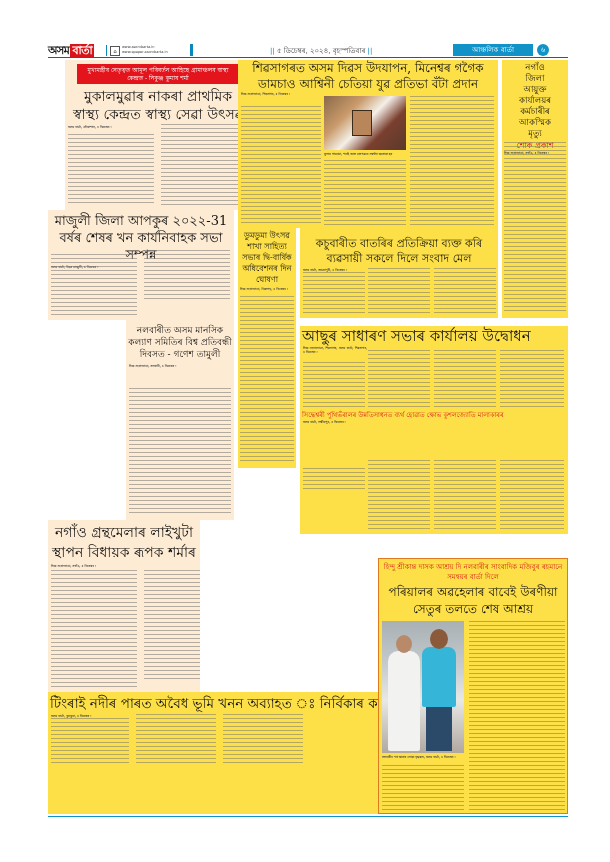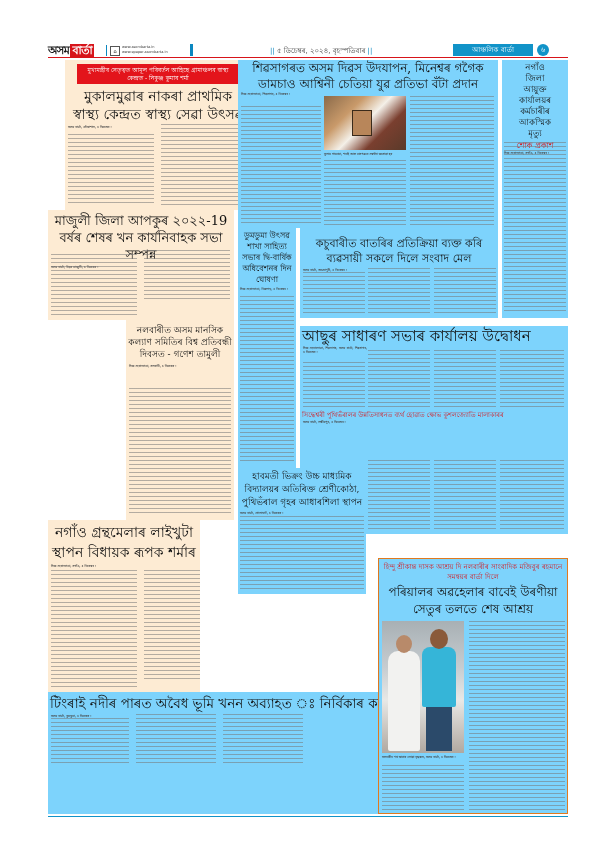--- a/index.html
+++ b/index.html
@@ -14,21 +14,21 @@
   .web-icon{position:absolute;left:62px;top:2px;width:8px;height:8px;border:1px solid #555;font-size:5px;line-height:8px;text-align:center;color:#333;}
   .weblinks{position:absolute;left:74px;top:1px;font-size:3.5px;line-height:5px;color:#444;}
   .blue-bar{position:absolute;left:142px;top:0;width:3px;height:12px;background:#0b87c0;}
   .dateline{position:absolute;left:222px;top:1px;font-size:7px;color:#333;white-space:nowrap;}
   .dateline .bars{color:#0b87c0;}
   .section-tag{position:absolute;left:405px;top:0;width:80px;height:12px;background:#1193c8;color:#fff;font-size:7px;line-height:12px;text-align:center;}
   .page-num{position:absolute;left:489px;top:0;width:12px;height:12px;border-radius:50%;background:#1193c8;color:#fff;font-size:7px;line-height:12px;text-align:center;}
   .red-rule{position:absolute;left:0;top:13px;width:520px;height:1px;background:#d7141a;}
   
   .block{position:absolute;background:#fdebd3;overflow:hidden;}
-  .block.white{background:#7dd3fc;}
+  .block.white{background:#fde047;}
   .hl{font-family:"DejaVu Serif",serif;text-align:center;color:#111;font-weight:normal;margin:0;}
   .body{font-size:3px;line-height:4.2px;color:#444;text-align:justify;column-gap:4px;}
   .body p{margin:0;}
   .lines{background:repeating-linear-gradient(to bottom,#777 0,#777 1px,transparent 1px,transparent 4px);opacity:.55;}
   .kicker{background:#e3141b;color:#fff;text-align:center;font-size:7px;line-height:9px;padding:2px 4px;margin:4px 12px 0;}
   .photo{position:absolute;overflow:hidden;}
   .bottom-rule{position:absolute;left:0;top:772px;width:520px;height:1px;background:#1193c8;}
   .red-line{color:#d7141a;}
 </style>
 </head>
@@ -61,21 +61,21 @@
     <div class="kicker" style="font-size:6px;line-height:8px;">মুখ্যমন্ত্ৰীৰ নেতৃত্বত আমূল পৰিবৰ্তন আহিছে গ্ৰামাঞ্চলৰ স্বাস্থ্য কেন্দ্ৰত - নিকুঞ্জ কুমাৰ শৰ্মা</div>
     <h2 class="hl" style="font-size:14px;line-height:18px;margin:3px 4px 2px;">মুকালমুৱাৰ নাকৰা প্ৰাথমিক স্বাস্থ্য কেন্দ্ৰত স্বাস্থ্য সেৱা উৎসৱ</h2>
     <div class="body" style="padding:0 3px;">
       <p style="font-weight:bold;">অসম বাৰ্তা, নৌকাশাল, ৪ ডিচেম্বৰ :</p>
     </div>
     <div class="lines" style="position:absolute;left:3px;top:74px;width:86px;height:72px;"></div>
     <div class="lines" style="position:absolute;left:96px;top:64px;width:86px;height:82px;"></div>
   </div>
 
   <div class="block" style="left:0;top:166px;width:186px;height:110px;">
-    <h2 class="hl" style="font-size:13px;line-height:17px;margin:2px 2px;">মাজুলী জিলা আপকুৰ ২০২২-19 বৰ্ষৰ শেষৰ খন কাৰ্যনিবাহক সভা সম্পন্ন</h2>
+    <h2 class="hl" style="font-size:13px;line-height:17px;margin:2px 2px;">মাজুলী জিলা আপকুৰ ২০২২-31 বৰ্ষৰ শেষৰ খন কাৰ্যনিবাহক সভা সম্পন্ন</h2>
     <div class="body" style="padding:0 3px;">
       <p style="font-weight:bold;">অসম বাৰ্তা, উত্তৰ মাজুলী, ৪ ডিচেম্বৰ :</p>
     </div>
     <div class="lines" style="position:absolute;left:3px;top:44px;width:86px;height:62px;"></div>
     <div class="lines" style="position:absolute;left:96px;top:40px;width:86px;height:52px;"></div>
   </div>
 
 
   <div class="block" style="left:78px;top:276px;width:108px;height:200px;">
     <h3 class="hl" style="font-size:9px;line-height:12px;margin:4px 2px;">নলবাৰীত অসম মানসিক কল্যাণ সমিতিৰ বিশ্ব প্ৰতিবন্ধী দিবসত - গণেশ তামুলী</h3>
@@ -162,27 +162,20 @@
     <div class="red-line" style="font-size:6.5px;line-height:10px;white-space:nowrap;overflow:hidden;padding:0 2px;">সিদ্ধেশ্বৰী পুথিভঁৰালৰ উন্নতিসাধনত ব্যৰ্থ হোৱাত ক্ষোভ কুশলজ্যোতি মালাকাৰৰ</div>
     <div class="body" style="padding:0 3px;width:62px;">
       <p style="font-weight:bold;">অসম বাৰ্তা, লক্ষীমপুৰ, ৪ ডিচেম্বৰ :</p>
     </div>
     <div class="lines" style="position:absolute;left:3px;top:58px;width:62px;height:24px;"></div>
     <div class="lines" style="position:absolute;left:68px;top:50px;width:62px;height:72px;"></div>
     <div class="lines" style="position:absolute;left:134px;top:50px;width:62px;height:72px;"></div>
     <div class="lines" style="position:absolute;left:200px;top:50px;width:64px;height:72px;"></div>
   </div>
 
-  <div class="block white" style="left:190px;top:424px;width:128px;height:126px;">
-    <h3 class="hl" style="font-size:9px;line-height:13px;margin:2px 1px;">হাবমতী ভিক্ৰং উচ্চ মাধ্যমিক বিদ্যালয়ৰ অতিৰিক্ত শ্ৰেণীকোঠা, পুথিভঁৰাল গৃহৰ আধাৰশিলা স্থাপন</h3>
-    <div class="body" style="padding:0 2px;">
-      <p style="font-weight:bold;">অসম বাৰ্তা, গোলাঘাট, ৪ ডিচেম্বৰ :</p>
-    </div>
-    <div class="lines" style="position:absolute;left:2px;top:48px;width:124px;height:76px;"></div>
-  </div>
 
 
   <div class="block white" style="left:330px;top:514px;width:190px;height:256px;border:1px solid #e07a1f;box-sizing:border-box;">
     <div class="red-line" style="font-size:7px;line-height:10px;text-align:center;padding:3px 4px 0;">হিন্দু শ্ৰীকান্ত দাসক আশ্ৰয় দি নলবাৰীৰ সাংবাদিক মজিবুৰ ৰহমানে সমন্বয়ৰ বাৰ্তা দিলে</div>
     <h2 class="hl" style="font-size:12px;line-height:17px;margin:2px 2px;">পৰিয়ালৰ অৱহেলাৰ বাবেই উৰণীয়া সেতুৰ তলতে শেষ আশ্ৰয়</h2>
     <div class="photo" style="left:3px;top:62px;width:82px;height:132px;background:linear-gradient(180deg,#a8b0b4 0%,#c6ccd0 35%,#e8e8e6 60%,#b0a8a0 100%);">
       <div style="position:absolute;left:6px;top:30px;width:32px;height:100px;background:#f2f2f0;border-radius:10px 10px 2px 2px;"></div>
       <div style="position:absolute;left:14px;top:14px;width:16px;height:18px;background:#b88a6a;border-radius:50%;"></div>
       <div style="position:absolute;left:40px;top:26px;width:34px;height:60px;background:#35b5d8;border-radius:8px 8px 2px 2px;"></div>
       <div style="position:absolute;left:44px;top:86px;width:26px;height:44px;background:#2b4a6a;"></div>

